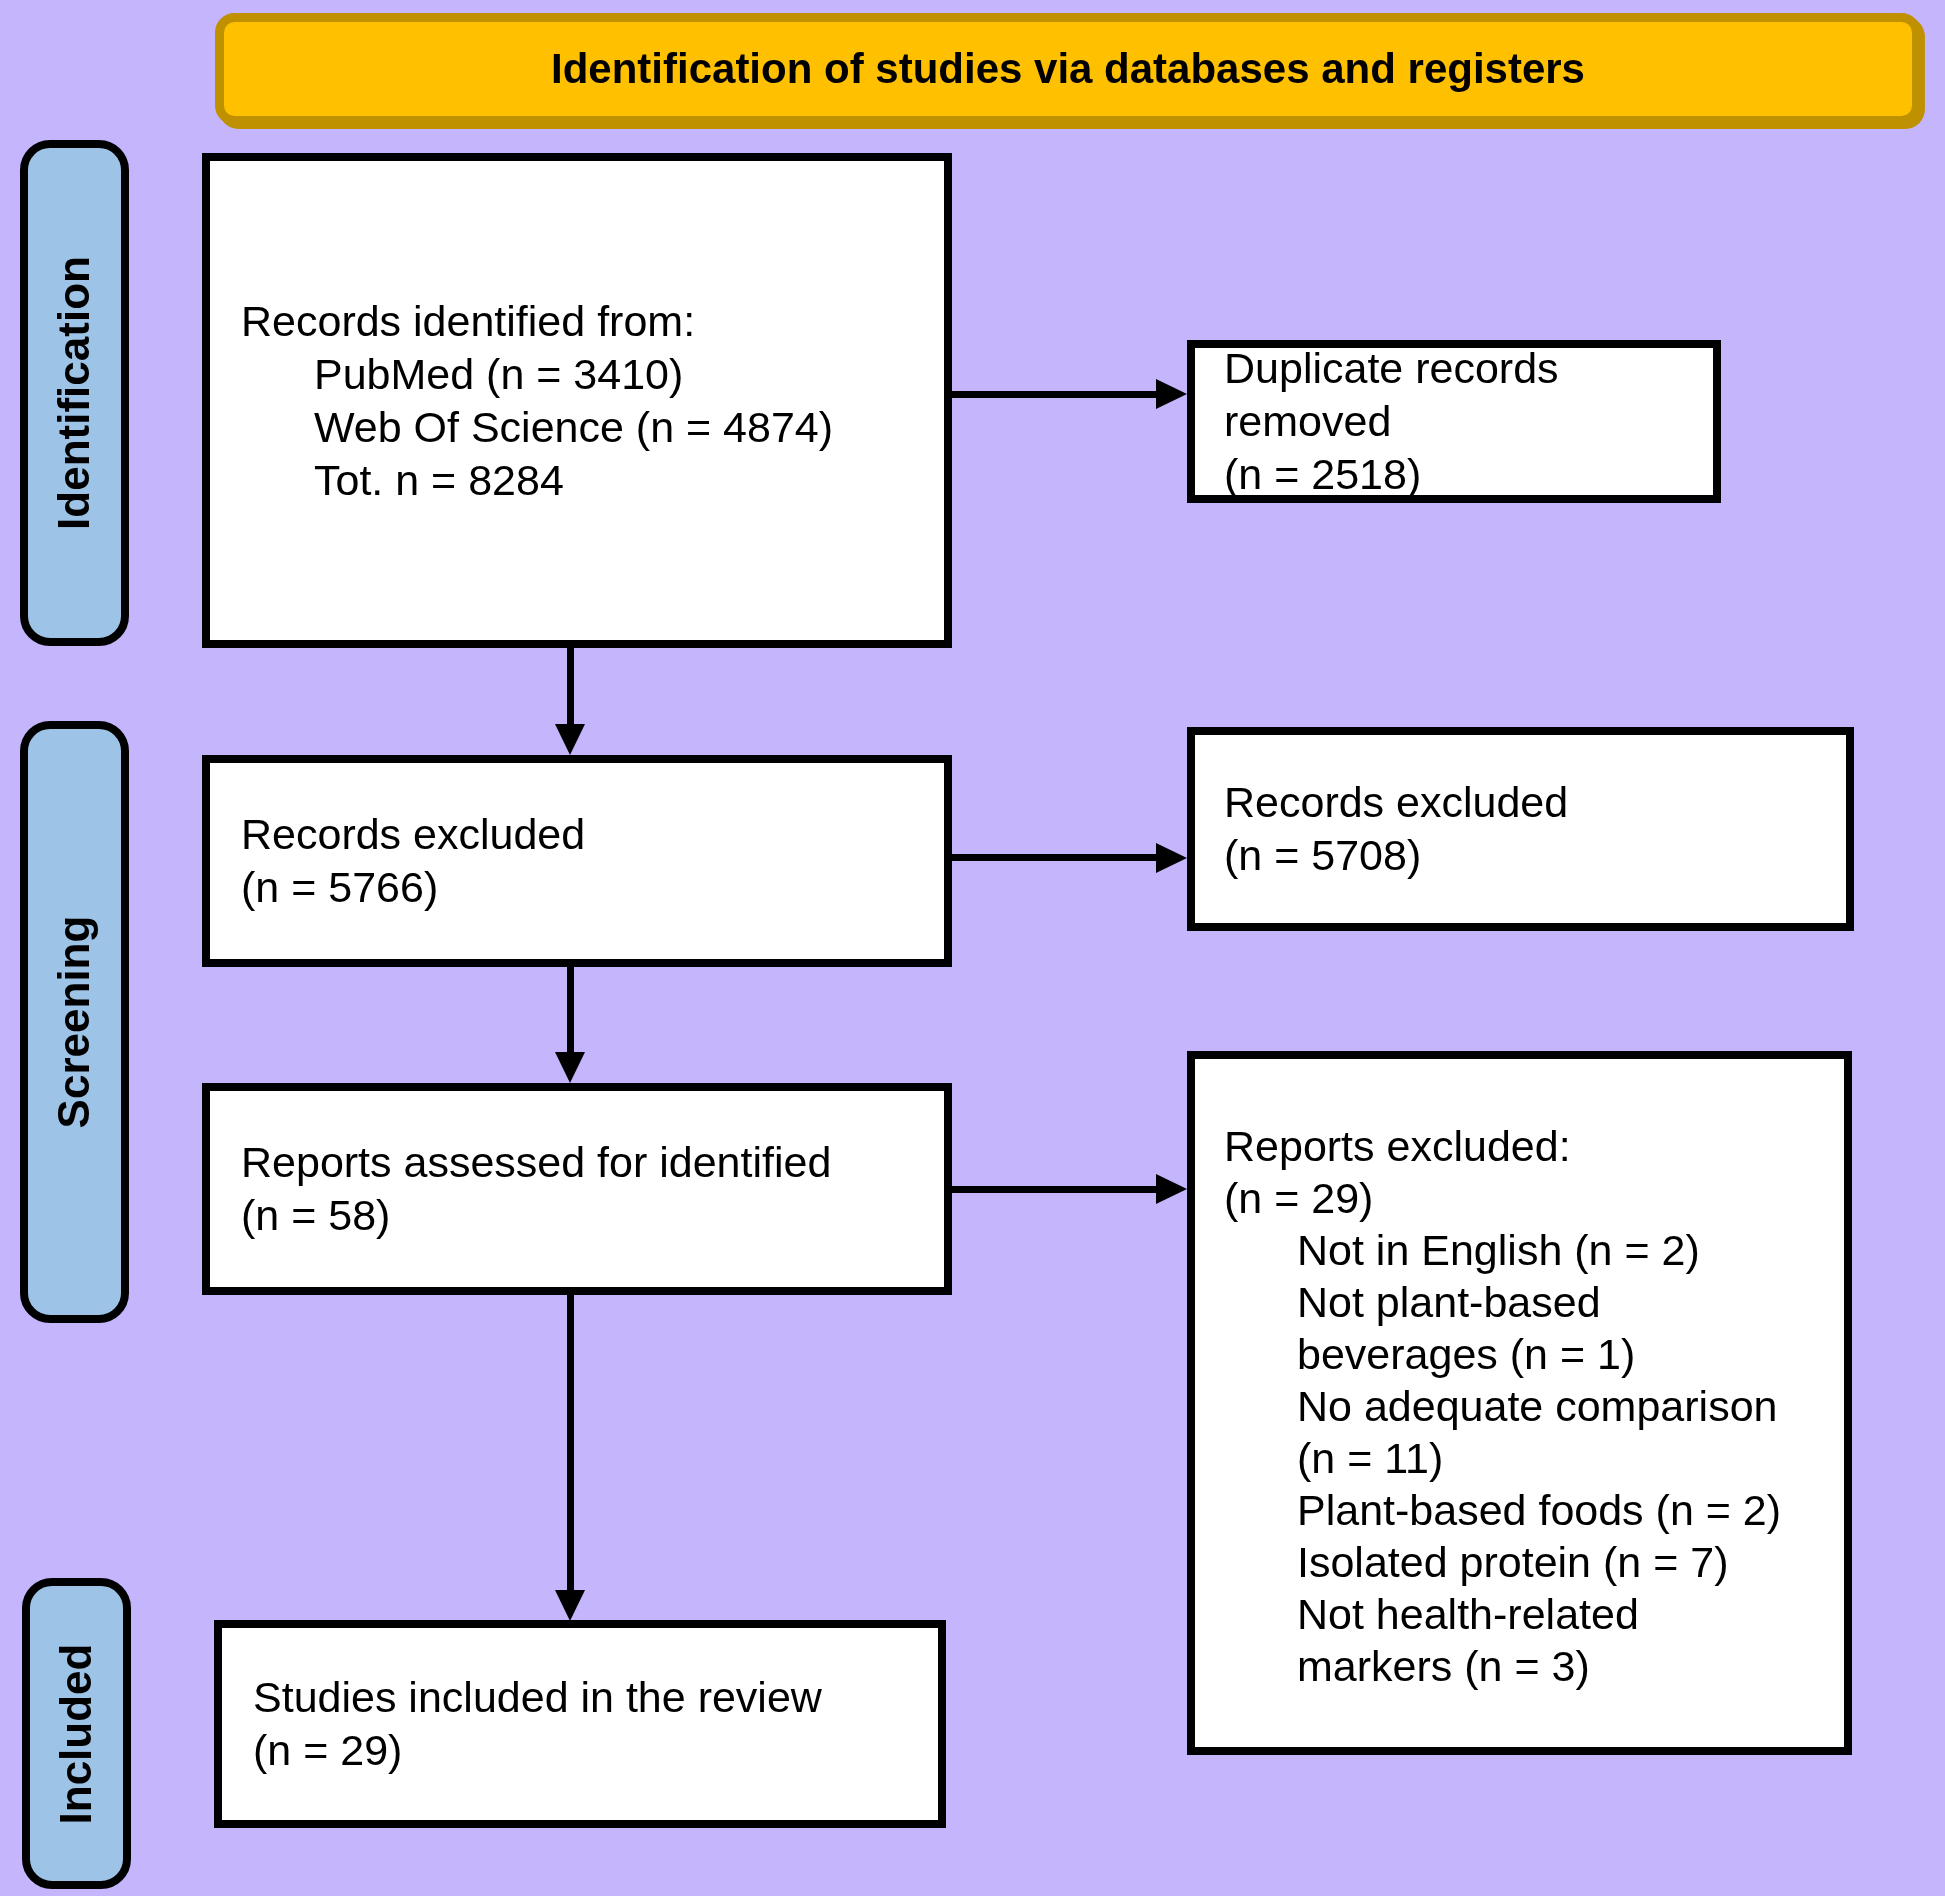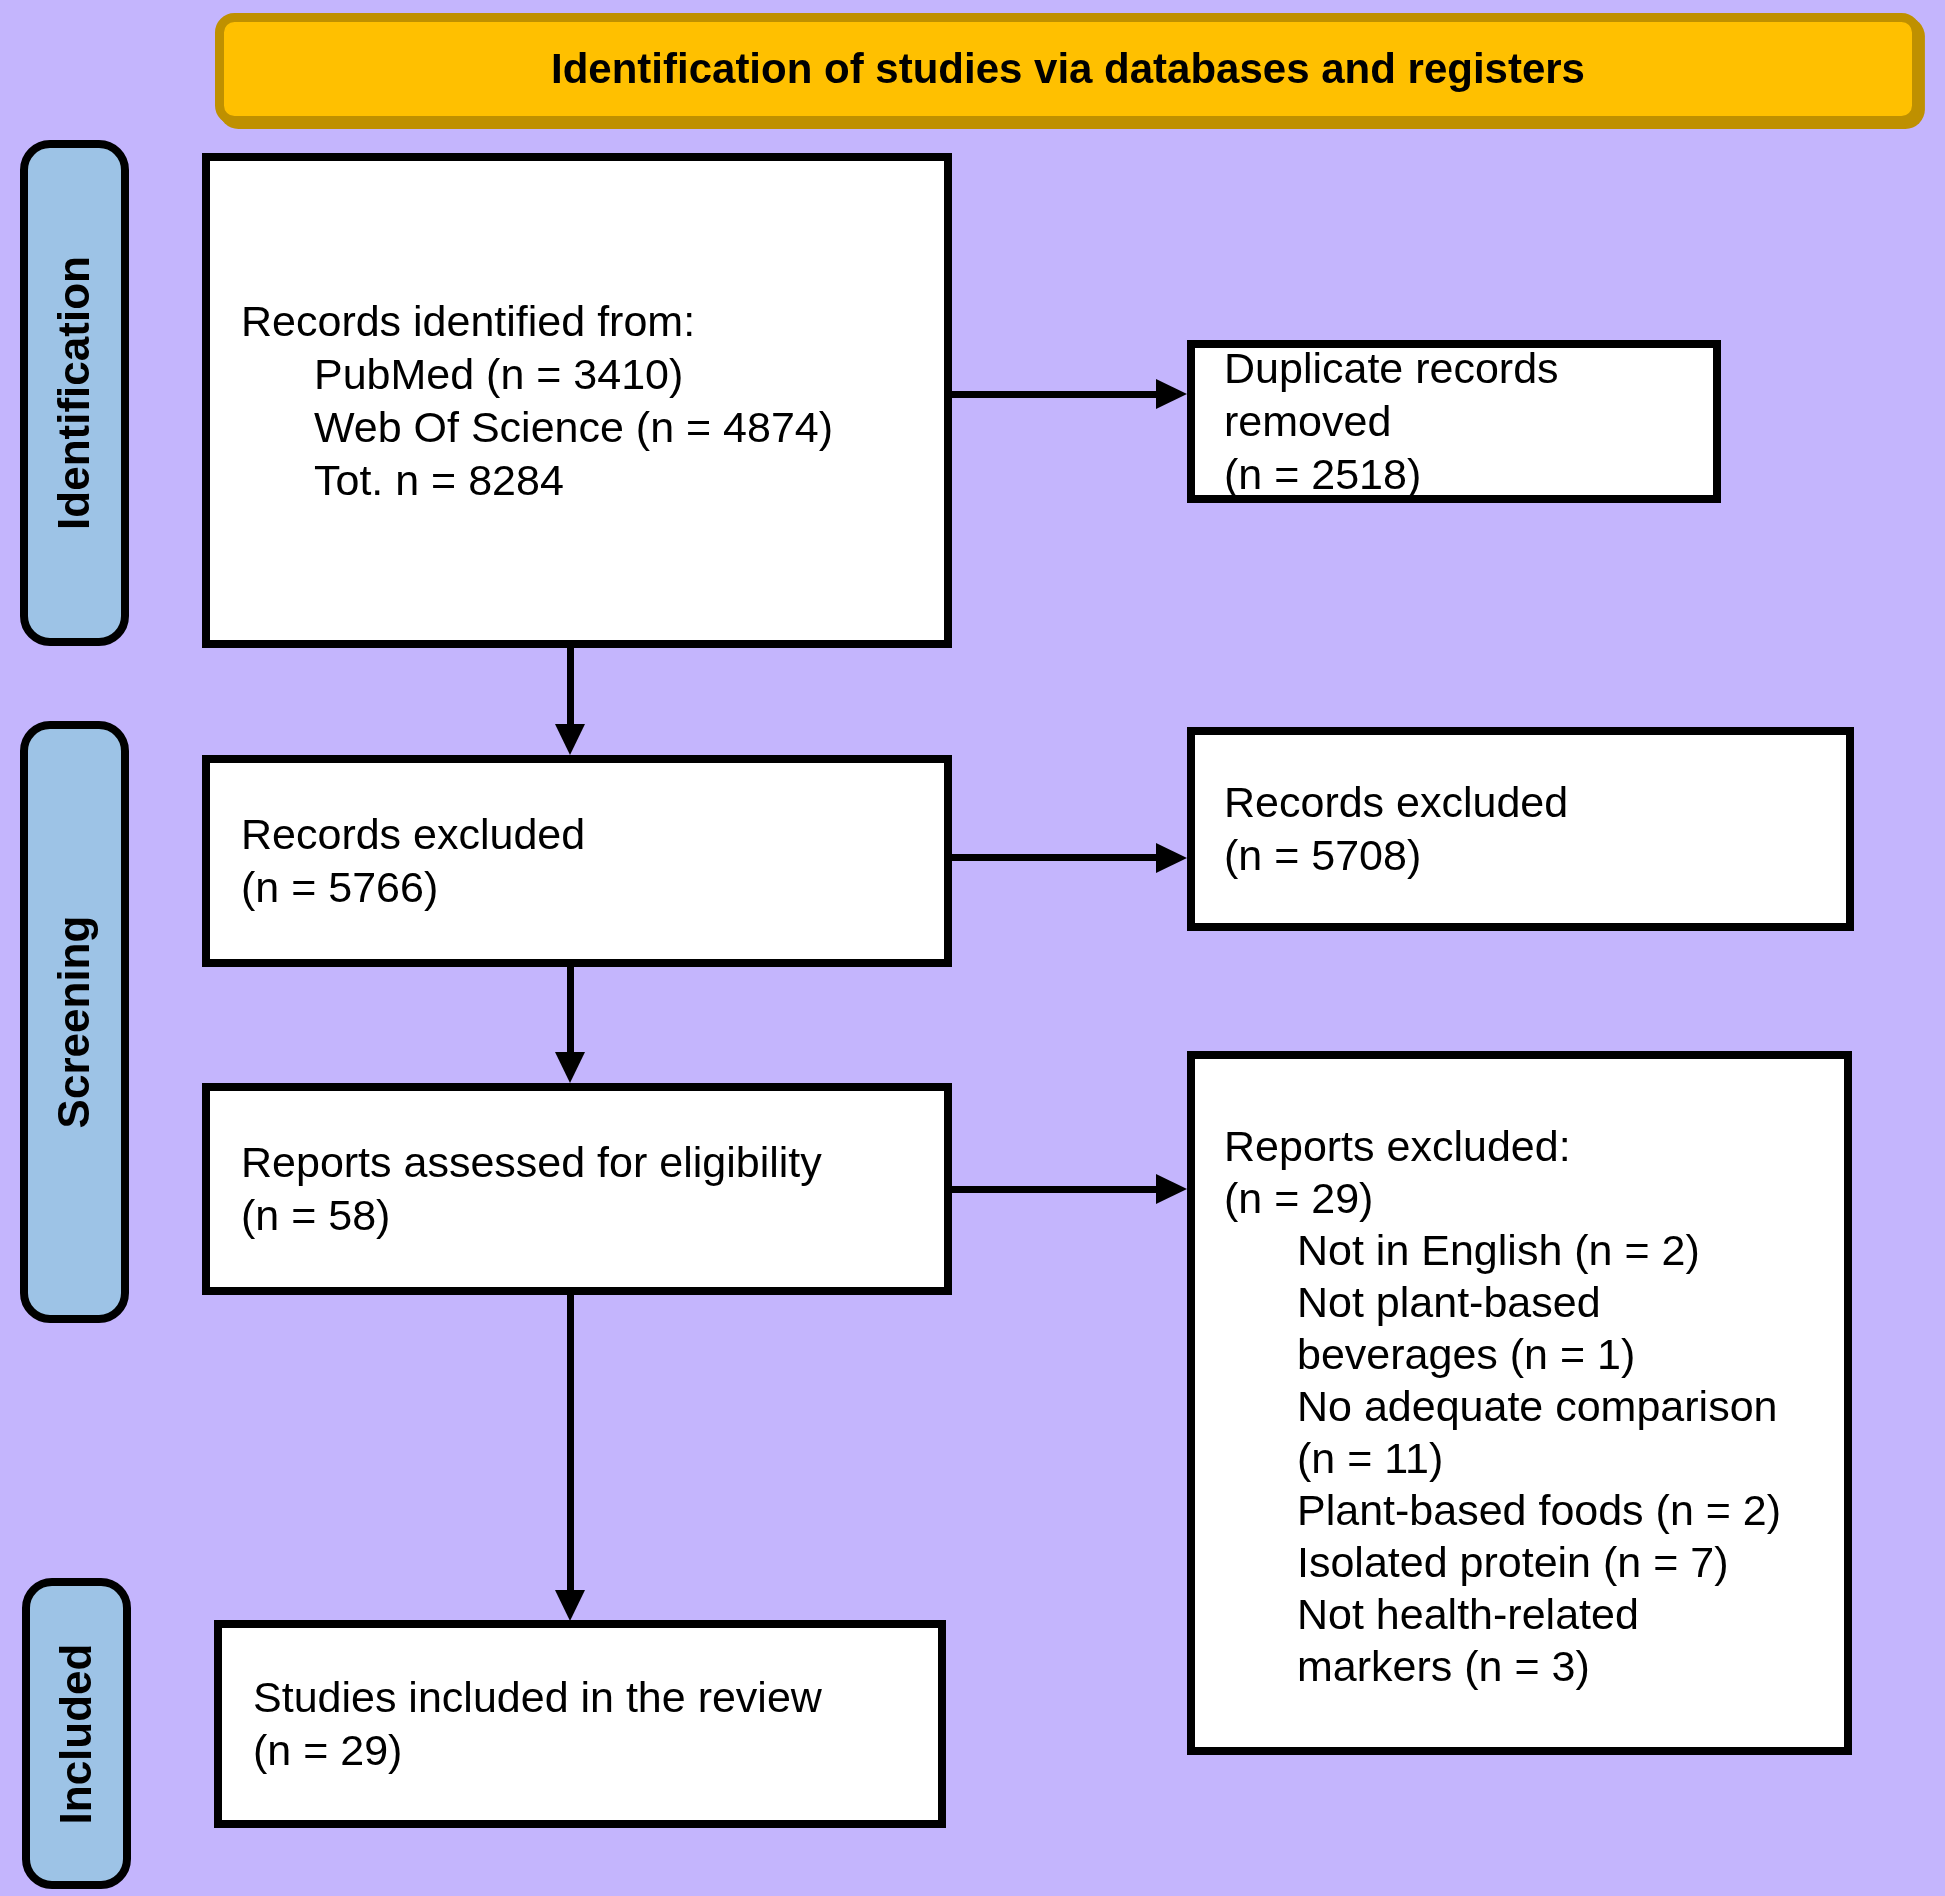--- a/index.html
+++ b/index.html
@@ -94,21 +94,21 @@
 
   <div class="fbox box2">
     <div class="pad">
       <div>Records excluded</div>
       <div>(n = 5766)</div>
     </div>
   </div>
 
   <div class="fbox box3">
     <div class="pad">
-      <div>Reports assessed for eligibility</div>
+      <div>Reports assessed for identified</div>
       <div>(n = 58)</div>
     </div>
   </div>
 
   <div class="fbox box4">
     <div class="pad">
       <div>Studies included in the review</div>
       <div>(n = 29)</div>
     </div>
   </div>

